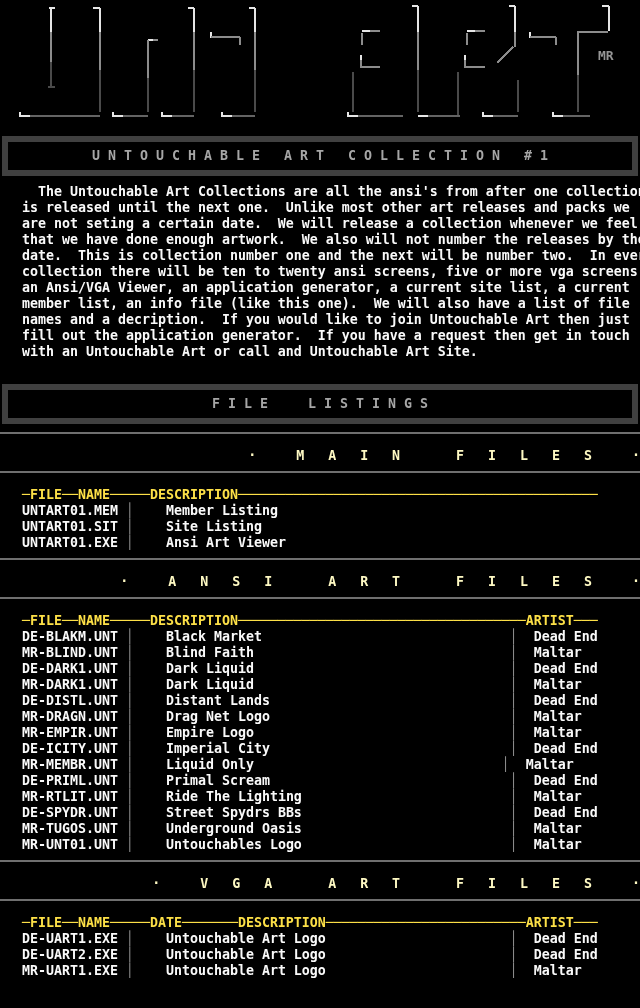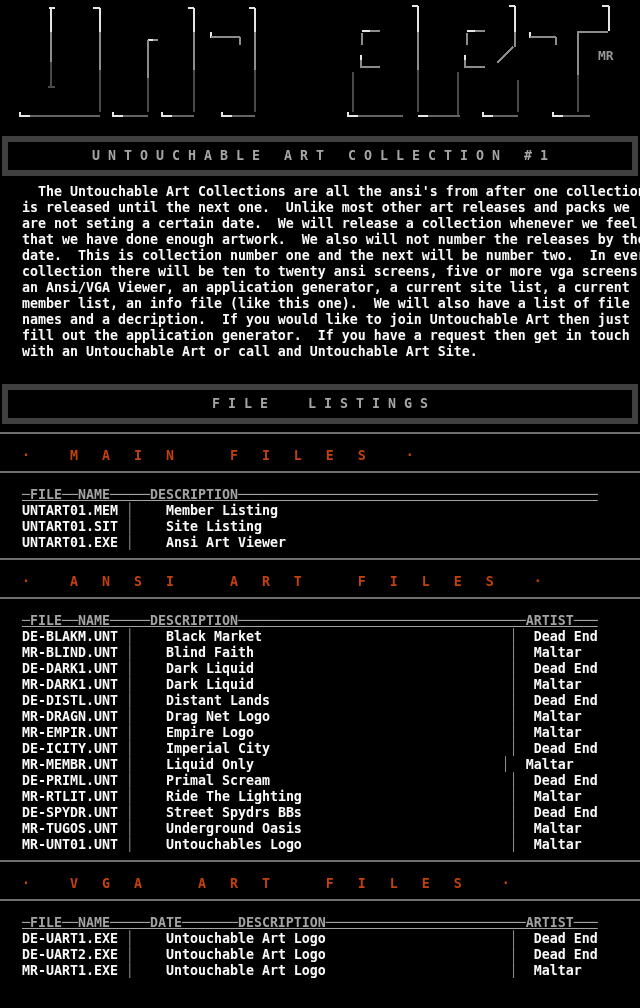--- a/index.html
+++ b/index.html
@@ -20,22 +20,22 @@
     margin:8px 2px;
     height:28px;
     border:6px solid #404040;
     display:flex;align-items:center;justify-content:center;
   }
   .tbox .boxtitle{color:#a6a6a6;white-space:pre;}
   .para{width:640px;height:176px;color:#fafafa;}
   .spacer16{height:16px;}
   .rule-row{height:16px;}
   .rule{height:2px;background:#6f6f6f;margin-top:7px;}
-  .sec-title{height:16px;text-align:left;color:#c2410c;}
-  .thead{height:16px;color:#a3a3a3;text-decoration:underline;}
+  .sec-title{height:16px;text-align:right;color:#fef9c3;}
+  .thead{height:16px;color:#fde047;}
   .trow{height:16px;}
   .cell-text{color:#fafafa;}
   .cell-bar{color:#8a8a8a;}
 </style>
 </head>
 <body>
 
 <div class="screen">
 
   <svg class="logo-svg" viewBox="0 0 640 128" shape-rendering="crispEdges">

